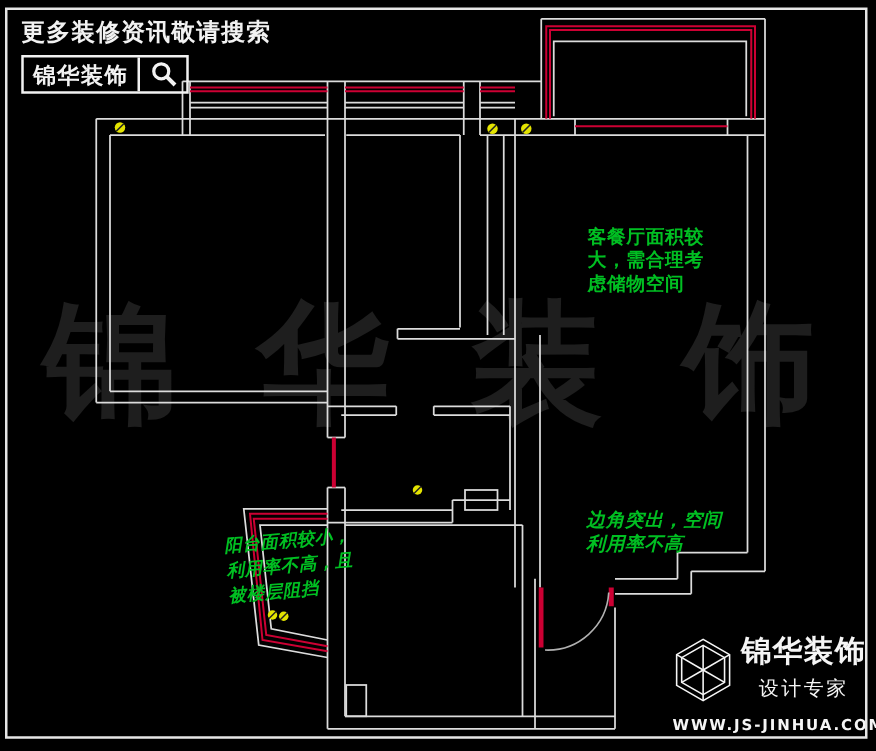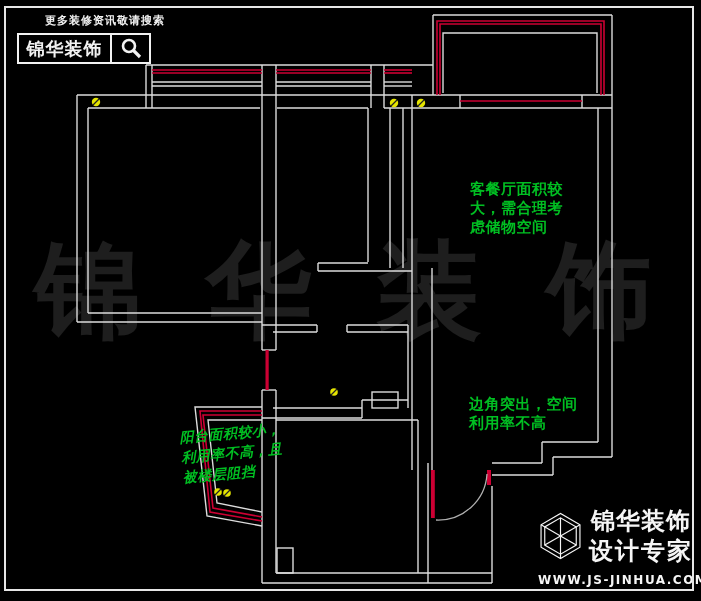--- a/index.html
+++ b/index.html
@@ -12,46 +12,46 @@
     border:2px solid #e6e6e6;box-sizing:border-box;pointer-events:none;
   }
   
   .watermark{
     position:absolute;left:35px;top:238px;width:618px;display:flex;
     justify-content:space-between;color:#1e1e1e;font-size:106px;font-weight:bold;
     line-height:1;user-select:none;
   }
   
   .header{position:absolute;left:17px;top:13px;color:#f2f2f2;}
-  .tagline{font-size:11px;font-weight:bold;letter-spacing:1px;white-space:nowrap;margin-left:28px;}
+  .tagline{font-size:19px;font-weight:bold;letter-spacing:1px;white-space:nowrap;}
   .search-box{
     margin-top:5px;width:130px;height:27px;border:2px solid #f2f2f2;
     display:flex;align-items:center;
   }
   .search-brand{flex:1;font-size:18px;font-weight:bold;text-align:center;letter-spacing:1px;white-space:nowrap;}
   .search-cell{width:37px;height:100%;border-left:2px solid #f2f2f2;display:flex;align-items:center;justify-content:center;}
   
   .plan{position:absolute;left:0;top:0;}
   
   .ann{
     position:absolute;color:#00bf22;font-weight:bold;font-size:14px;
     line-height:18px;white-space:pre-line;letter-spacing:0.5px;
   }
   #ann-bedroom{left:116px;top:232px;}
   #ann-living-storage{left:470px;top:180px;font-size:15px;line-height:19px;}
   #ann-living-light{left:472px;top:280px;font-size:15px;line-height:19px;}
-  #ann-corner{left:469px;top:395px;font-size:15px;line-height:19px;}
+  #ann-corner{left:469px;top:407px;font-size:15px;line-height:19px;font-style:italic;}
   #ann-balcony{left:181px;top:423px;font-style:italic;transform:rotate(-5deg);line-height:20px;}
   #ann-kitchen{left:297px;top:436px;}
   
   .footer{position:absolute;left:538px;top:503px;width:155px;color:#f5f5f5;}
   .footer-row{display:flex;align-items:center;}
   .footer-text{margin-left:6px;text-align:center;}
   .footer-brand{font-size:24px;font-weight:bold;letter-spacing:1px;line-height:30px;white-space:nowrap;}
-  .footer-sub{font-size:24px;font-weight:bold;letter-spacing:2px;line-height:30px;white-space:nowrap;}
+  .footer-sub{font-size:16px;font-weight:normal;letter-spacing:2px;line-height:30px;white-space:nowrap;}
   .footer-site{margin-top:4px;font-size:12px;font-weight:bold;letter-spacing:1.5px;text-align:center;white-space:nowrap;}
 </style>
 </head>
 <body>
 
 <div class="stage">
 
   <div class="watermark">
     <span>锦</span>
     <span>华</span>

